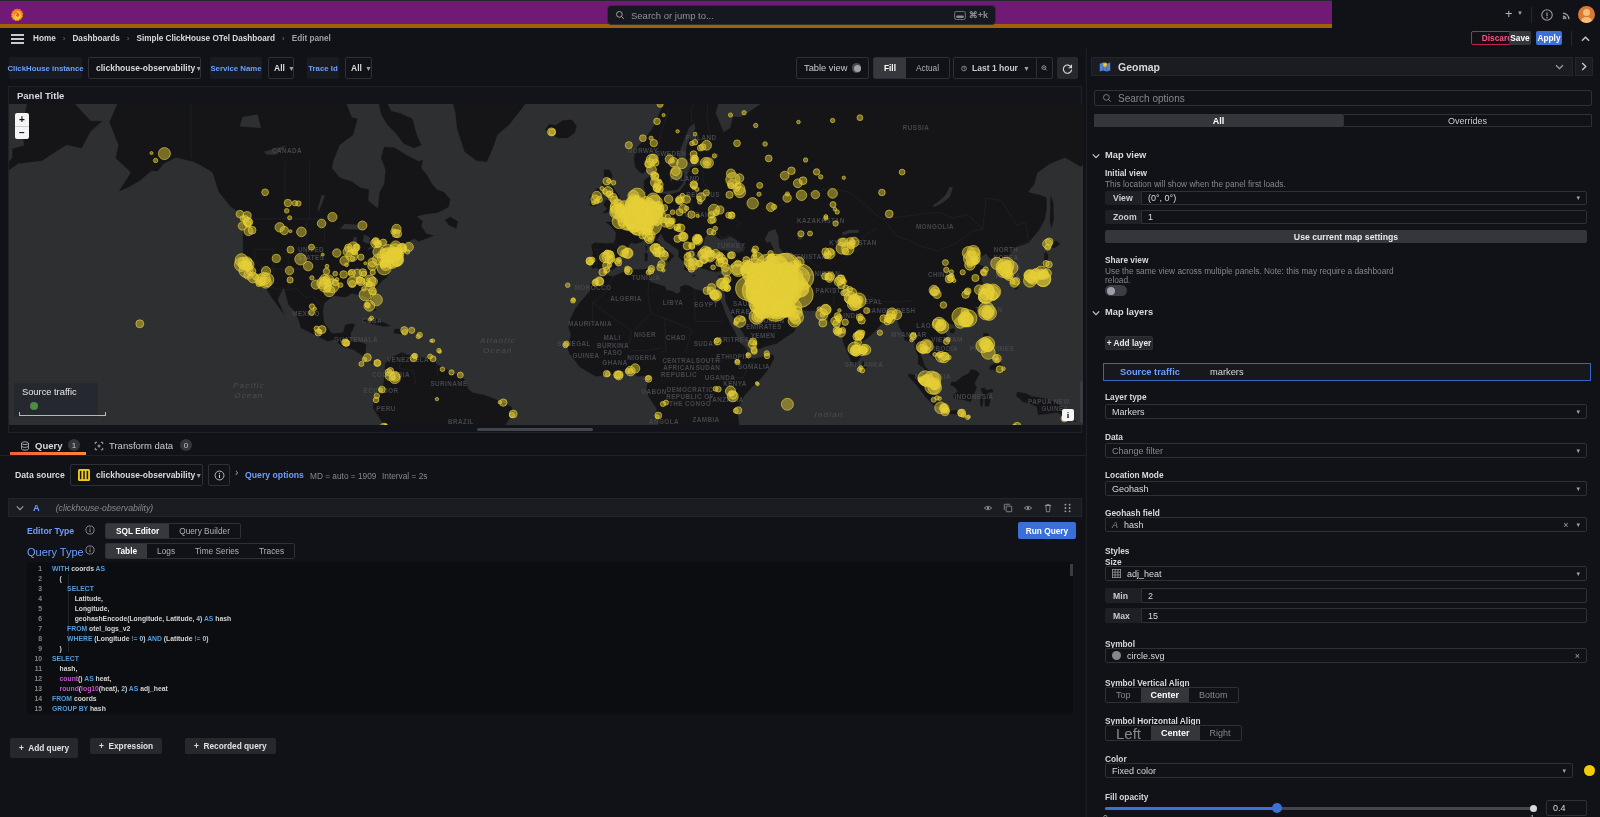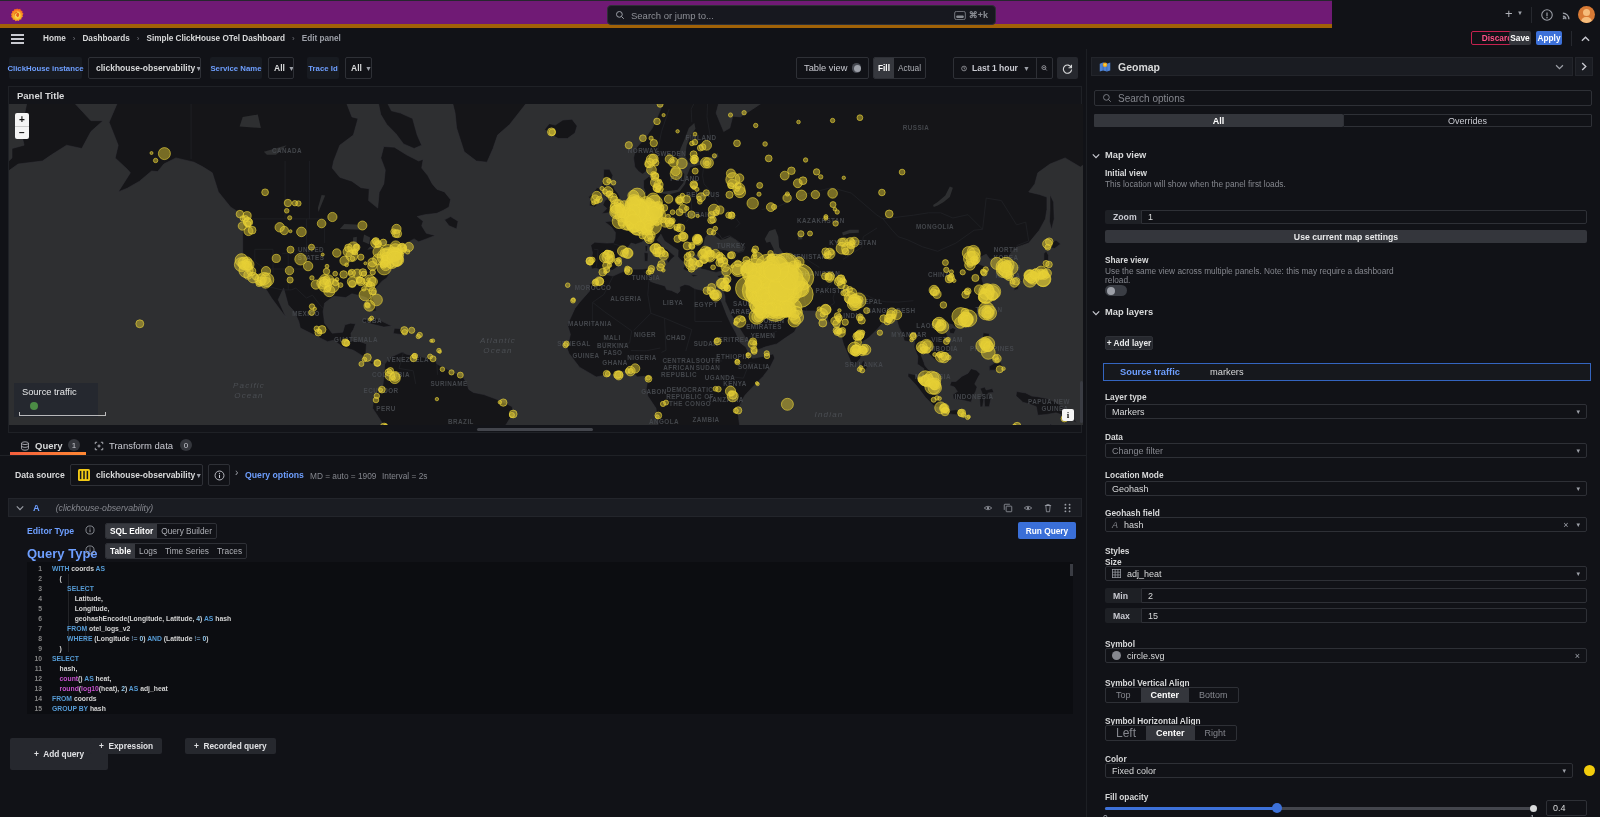--- a/index.html
+++ b/index.html
@@ -16,21 +16,21 @@
 .chev{color:#9da0a8;font-size:7px;margin-left:5px}
 .btn{display:inline-flex;align-items:center;justify-content:center;border-radius:2px;font-size:8.3px;font-weight:bold;white-space:nowrap;overflow:hidden}
 #panel{position:absolute;left:8px;top:86px;width:1074px;height:347px;background:#131419;border:1px solid #1f2126}
 #paneltitle{height:17px;display:flex;align-items:center;padding-left:8px;font-size:9.5px;font-weight:bold;color:#d8d9da}
 #qtabs{position:absolute;left:0;top:437px;width:1086px;height:19px;border-bottom:1px solid #1f2126}
 .badge{display:inline-flex;align-items:center;justify-content:center;min-width:12px;height:12px;border-radius:7px;background:#34363c;color:#c9cad1;font-size:8px;padding:0 3px}
 #dsrow{position:absolute;left:0;top:456px;width:1086px;height:38px}
 #qcard{position:absolute;left:8px;top:498px;width:1074px;height:224px}
 #qhead{height:19px;background:#1a1c22;border:1px solid #23252b;display:flex;align-items:center}
 .seg{display:flex;border:1px solid #2e3036;border-radius:2px;overflow:hidden;height:16px;background:#111217}
-.seg>div{display:flex;align-items:center;padding:0 4px;font-size:8.3px;color:#aeb0b6;white-space:nowrap}
+.seg>div{display:flex;align-items:center;padding:0 10px;font-size:8.3px;color:#aeb0b6;white-space:nowrap}
 .seg>div.on{background:#36383e;color:#fff;font-weight:bold}
 #code{position:absolute;left:19px;top:64px;width:1046px;height:152px;background:#0c0d11;font-family:"Liberation Mono",monospace;font-size:6.8px;font-weight:bold;line-height:10px;color:#d4d4d4;white-space:pre;overflow:hidden}
 .ln{position:absolute;left:0;width:15px;text-align:right;color:#858585}
 .cl{position:absolute;left:25px}
 .k{color:#569cd6;font-style:normal}.f{color:#c552cc;font-style:normal}.n{color:#8fc4e8;font-style:normal}.o{color:#5a7a96;font-style:normal}
 #side{position:absolute;left:1086px;top:49px;width:514px;height:768px;background:#111217;border-left:1px solid #1d1f24}
 .slabel{font-size:8.3px;font-weight:bold;color:#d8d9da;white-space:nowrap}
 .sinput{border:1px solid #2e3036;border-radius:2px;height:15px;display:flex;align-items:center;font-size:9px;color:#d8d9da;background:#111217;padding:0 6px;white-space:nowrap}
 .ilabel{background:#1e2025;color:#c9cad1;font-size:8.7px;font-weight:bold;display:flex;align-items:center;padding:0 8px;border-radius:2px 0 0 2px}
 .desc{font-size:8.3px;color:#85878e;white-space:nowrap}
@@ -81,21 +81,21 @@
       <div style="width:11px;height:7px;border-radius:5px 5px 0 0;background:#f6bd7c;margin:1px auto 0"></div>
     </div>
 </div>
 
 <div id="crumbbar">
   <div class="abs" style="left:11px;top:6px;width:13px;height:10px">
     <div style="height:1.5px;background:#c9cad1;margin-bottom:2.5px"></div>
     <div style="height:1.5px;background:#c9cad1;margin-bottom:2.5px"></div>
     <div style="height:1.5px;background:#c9cad1"></div>
   </div>
-  <span class="crumb" style="margin-left:43px">Home</span>
+  <span class="crumb" style="margin-left:33px">Home</span>
   <span style="color:#72747b;font-size:8px;margin:0 7px">›</span>
   <span class="crumb">Dashboards</span>
   <span style="color:#72747b;font-size:8px;margin:0 7px">›</span>
   <span class="crumb">Simple ClickHouse OTel Dashboard</span>
   <span style="color:#72747b;font-size:8px;margin:0 7px">›</span>
   <span class="crumb" style="font-weight:bold;color:#9da0a8">Edit panel</span>
   <div class="btn" style="position:absolute;left:1471px;top:2.5px;width:52px;height:14px;border:1px solid #c4224f;color:#ff5286">Discard</div>
   <div class="btn" style="position:absolute;left:1509px;top:2.5px;width:22px;height:14px;background:#34363c;color:#fff">Save</div>
   <div class="btn" style="position:absolute;left:1536px;top:2.5px;width:26px;height:14px;background:#3d71d9;color:#fff">Apply</div>
   <div class="abs" style="left:1571px;top:3px;width:1px;height:15px;background:#26282e"></div>
@@ -1568,21 +1568,21 @@
   <svg class="abs" style="left:77px;top:27px" width="10" height="10" viewBox="0 0 16 16">
       <circle cx="8" cy="8" r="6.5" fill="none" stroke="#9da0a8" stroke-width="1.3"></circle>
       <path d="M8 7 V11.5" stroke="#9da0a8" stroke-width="1.5"></path>
       <circle cx="8" cy="4.8" r="0.9" fill="#9da0a8"></circle>
     </svg>
   <div class="seg abs" style="left:97px;top:25px">
       <div class="on">SQL Editor</div>
       <div>Query Builder</div>
     </div>
   <div class="btn abs" style="left:1010px;top:24px;width:58px;height:17px;background:#3a6fd8;color:#fff">Run Query</div>
-  <span class="abs" style="left:19px;top:48px;font-size:13px;font-weight:bold;color:#6e9fff">Query Type</span>
+  <span class="abs" style="left:19px;top:48px;font-size:11px;font-weight:normal;color:#6e9fff">Query Type</span>
   <svg class="abs" style="left:77px;top:47px" width="10" height="10" viewBox="0 0 16 16">
       <circle cx="8" cy="8" r="6.5" fill="none" stroke="#9da0a8" stroke-width="1.3"></circle>
       <path d="M8 7 V11.5" stroke="#9da0a8" stroke-width="1.5"></path>
       <circle cx="8" cy="4.8" r="0.9" fill="#9da0a8"></circle>
     </svg>
   <div class="seg abs" style="left:97px;top:45px">
       <div class="on">Table</div>
       <div>Logs</div>
       <div>Time Series</div>
       <div>Traces</div>
@@ -1614,21 +1614,21 @@
 <div class="ln" style="top:112px">12</div>
 <div class="cl" style="top:112px">    <i class="f">count</i>() <i class="k">AS</i> heat,</div>
 <div class="ln" style="top:122px">13</div>
 <div class="cl" style="top:122px">    <i class="f">round</i>(<i class="f">log10</i>(heat), <i class="n">2</i>) <i class="k">AS</i> adj_heat</div>
 <div class="ln" style="top:132px">14</div>
 <div class="cl" style="top:132px"><i class="k">FROM</i> coords</div>
 <div class="ln" style="top:142px">15</div>
 <div class="cl" style="top:142px"><i class="k">GROUP</i> <i class="k">BY</i> hash</div></div>
   <div class="abs" style="left:1062px;top:66px;width:3px;height:12px;background:#3a3c43"></div>
 </div>
-<div class="btn abs" style="left:10px;top:738px;height:32px;padding:0 24px;background:#26282e;color:#e0e1e4">+&nbsp; Add query</div>
+<div class="btn abs" style="left:10px;top:738px;height:20px;padding:0 9px;background:#26282e;color:#e0e1e4">+&nbsp; Add query</div>
 <div class="btn abs" style="left:90px;top:738px;height:16px;padding:0 9px;background:#26282e;color:#e0e1e4">+&nbsp; Expression</div>
 <div class="btn abs" style="left:185px;top:738px;height:16px;padding:0 9px;background:#26282e;color:#e0e1e4">+&nbsp; Recorded query</div>
 
 <div id="side">
     <div class="abs" style="left:4px;top:8px;width:482px;height:19px;background:#1a1c22;border:1px solid #23252b;display:flex;align-items:center">
       <svg style="margin-left:7px" width="12" height="12" viewBox="0 0 16 16">
         <path d="M1 3.5 L5.5 2 L10.5 3.5 L15 2 V12.5 L10.5 14 L5.5 12.5 L1 14Z" fill="#4f83d3"></path>
         <path d="M5.5 2 V12.5 M10.5 3.5 V14" stroke="#2d5aa8" stroke-width="0.8"></path>
         <circle cx="8" cy="5" r="3" fill="#f2a81d"></circle>
         <circle cx="8" cy="5" r="1.2" fill="#fadb4a"></circle>
@@ -1648,20 +1648,24 @@
         <path d="M10.4 10.4 L14 14" stroke="#85878e" stroke-width="1.4"></path>
       </svg>Search options</div>
 <div class="abs" style="left:7px;top:65px;width:249px;height:13px;background:#34363c;display:flex;align-items:center;justify-content:center;font-size:9px;font-weight:bold;color:#fff;border-radius:1px">All</div>
 <div class="abs" style="left:256px;top:65px;width:249px;height:13px;border:1px solid #2e3036;display:flex;align-items:center;justify-content:center;font-size:9px;color:#c9cad1;border-radius:1px">Overrides</div>
 <svg class="abs" style="left:5px;top:104px" width="8" height="6" viewBox="0 0 10 7">
       <path d="M1 1.5 L5 5.5 L9 1.5" stroke="#c9cad1" stroke-width="1.5" fill="none"></path>
     </svg>
 <div class="abs slabel" style="left:18px;top:101px;font-size:9.3px">Map view</div>
 <div class="abs slabel" style="left:18px;top:119px">Initial view</div>
 <div class="abs desc" style="left:18px;top:130px">This location will show when the panel first loads.</div>
+<div class="abs row" style="left:18px;top:142px;width:482px;height:14px">
+      <div class="ilabel" style="width:36px;height:14px">View</div>
+      <div class="sinput" style="flex:1;height:14px;border-radius:0 2px 2px 0">(0°, 0°)<span class="chevd" style="margin-left:auto">▾</span></div>
+    </div>
 <div class="abs row" style="left:18px;top:161px;width:482px;height:14px">
       <div class="ilabel" style="width:36px;height:14px">Zoom</div>
       <div class="sinput" style="flex:1;height:14px;border-radius:0 2px 2px 0">1</div>
     </div>
 <div class="abs" style="left:18px;top:181px;width:482px;height:13px;background:#34363c;border-radius:2px;display:flex;align-items:center;justify-content:center;font-size:8.7px;font-weight:bold;color:#e8e9ea">Use current map settings</div>
 <div class="abs slabel" style="left:18px;top:206px">Share view</div>
 <div class="abs desc" style="left:18px;top:217px">Use the same view across multiple panels. Note: this may require a dashboard</div>
 <div class="abs desc" style="left:18px;top:226px">reload.</div>
 <div class="abs" style="left:18px;top:236px;width:22px;height:11px;border-radius:6px;background:#3a3d44">
       <div style="position:absolute;left:1.5px;top:1.5px;width:8px;height:8px;border-radius:50%;background:#9da0a8"></div>
@@ -1702,21 +1706,21 @@
 <div class="abs slabel" style="left:18px;top:590px">Symbol</div>
 <div class="abs sinput" style="left:18px;top:599px;width:482px;height:15px;color:#d8d9da"><span style="display:inline-block;width:9px;height:9px;border-radius:50%;background:#85878e;margin-right:6px"></span>circle.svg<span style="margin-left:auto;color:#9da0a8;font-size:9px">×</span></div>
 <div class="abs slabel" style="left:18px;top:629px">Symbol Vertical Align</div>
 <div class="abs" style="left:18px;top:638px;height:16px;border:1px solid #2e3036;border-radius:2px;display:flex;overflow:hidden">
       <div style="display:flex;align-items:center;padding:0 10px;color:#85878e;font-size:9px">Top</div>
       <div style="display:flex;align-items:center;padding:0 10px;background:#34363c;color:#fff;font-weight:bold;font-size:9px">Center</div>
       <div style="display:flex;align-items:center;padding:0 10px;color:#85878e;font-size:9px">Bottom</div>
     </div>
 <div class="abs slabel" style="left:18px;top:667px">Symbol Horizontal Align</div>
 <div class="abs" style="left:18px;top:676px;height:16px;border:1px solid #2e3036;border-radius:2px;display:flex;overflow:hidden">
-      <div style="display:flex;align-items:center;padding:0 10px;color:#85878e;font-size:12px">Left</div>
+      <div style="display:flex;align-items:center;padding:0 10px;color:#85878e;font-size:15px">Left</div>
       <div style="display:flex;align-items:center;padding:0 10px;background:#34363c;color:#fff;font-weight:bold;font-size:9px">Center</div>
       <div style="display:flex;align-items:center;padding:0 10px;color:#85878e;font-size:9px">Right</div>
     </div>
 <div class="abs slabel" style="left:18px;top:705px">Color</div>
 <div class="abs sinput" style="left:18px;top:714px;width:468px;height:15px">Fixed color<span class="chevd" style="margin-left:auto">▾</span></div>
 <div class="abs" style="left:497px;top:716px;width:11px;height:11px;border-radius:50%;background:#f2cc0c"></div>
 <div class="abs slabel" style="left:18px;top:743px">Fill opacity</div>
 <div class="abs" style="left:18px;top:758px;width:428px;height:3px;background:#44464d;border-radius:2px"></div>
 <div class="abs" style="left:18px;top:758px;width:172px;height:3px;background:#3d71d9;border-radius:2px"></div>
 <div class="abs" style="left:185px;top:754px;width:10px;height:10px;border-radius:50%;background:#3d71d9"></div>

